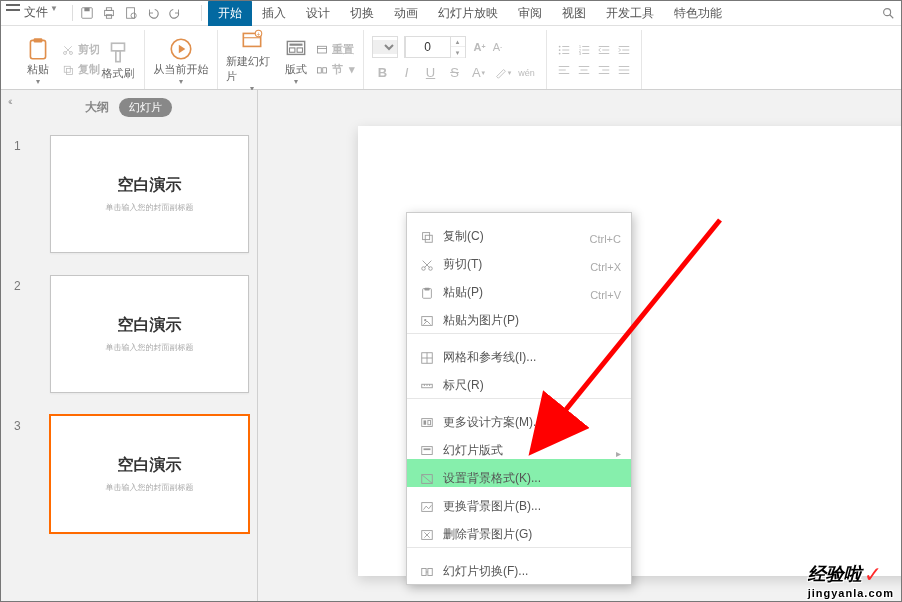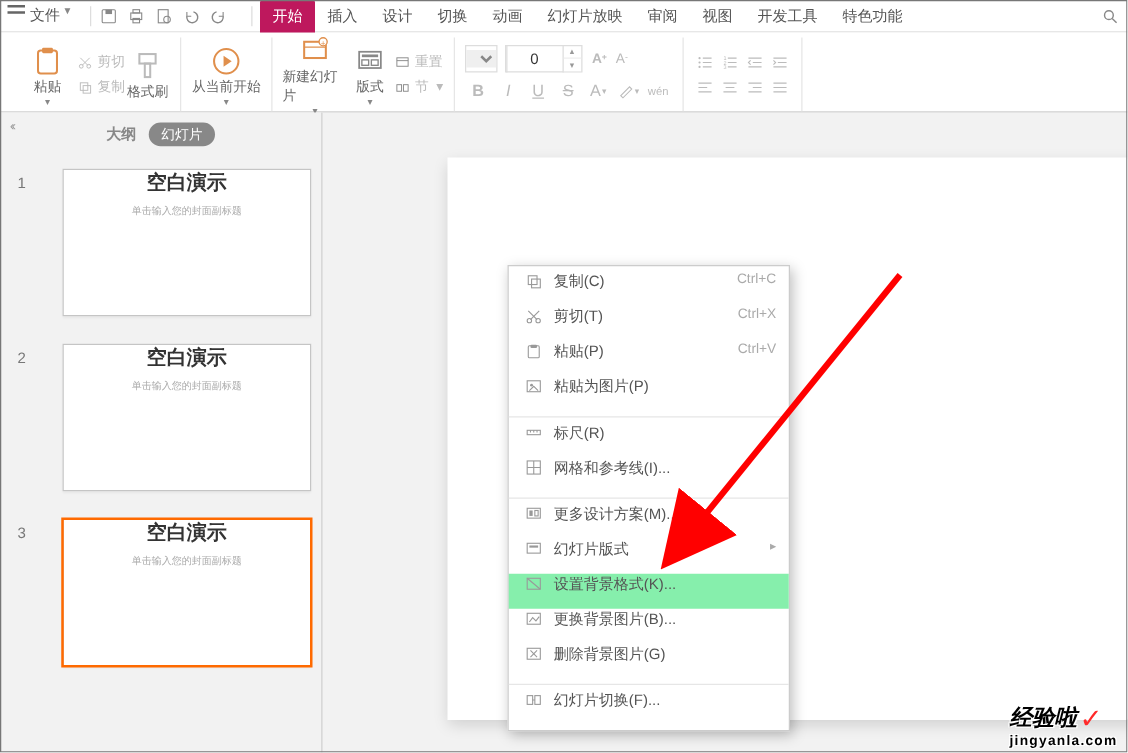--- a/index.html
+++ b/index.html
@@ -10,32 +10,32 @@
 .menubar .hamburger { width:14px; height:11px; display:inline-block; margin-right:4px; }
 .menubar .hamburger::before { content:""; display:block; border-top:2px solid #666; border-bottom:2px solid #666; height:3px; }
 .menubar .file { display:flex; align-items:flex-start; margin-right:8px; cursor:default; }
 .menubar .file .arr { font-size:8px; margin-left:2px; color:#888; }
 .menubar .qat { display:flex; gap:6px; margin-right:12px; }
 .menubar .qat .qat-icon { width:16px; height:16px; display:flex; align-items:center; justify-content:center; }
 .menubar .qat .qat-icon svg { width:14px; height:14px; }
 .menubar .sep { width:1px; height:16px; background:#ddd; margin:0 6px; }
 .menubar .tabs { display:flex; gap:0; }
 .menubar .tab { padding:0 10px; height:26px; line-height:26px; cursor:default; }
-.menubar .tab.active { background:#be185d; color:#fff; border-radius:2px 2px 0 0; position:relative; bottom:0; padding:0 10px; }
+.menubar .tab.active { background:#0369a1; color:#fff; border-radius:2px 2px 0 0; position:relative; bottom:0; padding:0 10px; }
 .menubar .search { margin-left:auto; width:16px; height:16px; display:flex; align-items:center; justify-content:center; }
 .menubar .search svg { width:14px; height:14px; }
 
 
 .ribbon { height:64px; background:#fff; border-bottom:1px solid #d0d0d0; display:flex; align-items:stretch; padding:4px 8px 0; font-size:11px; color:#666; }
 .ribbon .group { display:flex; flex-direction:row; align-items:center; border-right:1px solid #e6e6e6; padding:0 8px; }
 .ribbon .big-btn { display:flex; flex-direction:column; align-items:center; justify-content:center; width:44px; height:56px; padding-top:2px; }
 .ribbon .big-btn .arr { font-size:8px; color:#888; }
 .ribbon .big-btn .ic { width:26px; height:26px; display:flex; align-items:center; justify-content:center; }
 .ribbon .small-btn { display:flex; align-items:center; height:18px; gap:4px; color:#bbb; }
-.ribbon .stack { display:flex; flex-direction:column; gap:2px; justify-content:center; margin-left:2px; }
+.ribbon .stack { display:flex; flex-direction:column; gap:2px; justify-content:center; margin-left:2px;font-weight:bold; }
 .ribbon .num-picker { display:flex; align-items:center; border:1px solid #ddd; height:22px; }
 .ribbon .num-picker select { border:none; font-size:11px; padding:0 2px; color:#888; }
 .ribbon .num-picker .num { width:46px; text-align:center; font-size:12px; color:#333; border-left:1px solid #ddd; border-right:1px solid #ddd; height:22px; line-height:22px; }
 .ribbon .num-picker .spin { width:14px; display:flex; flex-direction:column; }
 .ribbon .num-picker .spin span { height:11px; font-size:7px; text-align:center; color:#999; line-height:11px; border-bottom:1px solid #eee; }
 .ribbon .font-grow { display:flex; gap:2px; margin-left:6px; }
 .ribbon .font-grow span { width:16px; height:22px; display:flex; align-items:center; justify-content:center; font-size:11px; color:#bbb; border:1px solid transparent; }
 .ribbon .fmt-row { display:flex; gap:2px; height:22px; align-items:center; }
 .ribbon .fmt-btn { width:22px; height:22px; display:flex; align-items:center; justify-content:center; font-size:13px; color:#bbb; }
 .ribbon .para-grid { display:flex; flex-direction:column; gap:2px; }
@@ -44,32 +44,32 @@
 .ribbon .para-ic svg { width:14px; height:14px; }
 
 
 .sidepane { position:absolute; top:90px; left:0; width:258px; bottom:0; background:#f2f2f2; border-right:1px solid #d0d0d0; }
 .sidepane .collapse { position:absolute; top:6px; left:8px; font-size:10px; color:#999; letter-spacing:-2px; }
 .sidepane .tabsel { display:flex; gap:10px; justify-content:center; padding:8px 0 14px; font-size:12px; align-items:center; }
 .sidepane .tabsel .pill { background:#888; color:#fff; padding:2px 10px; border-radius:10px; font-size:11px; }
 .sidepane .tabsel .plain { color:#888;font-weight:bold; }
 .thumb-wrap { display:flex; align-items:flex-start; padding:4px 8px 18px 14px; }
 .thumb-wrap .num { width:16px; font-size:12px; color:#777; margin-top:4px; }
-.thumb { width:202px; height:118px; background:#fff; border:1px solid #c5c5c5; box-shadow:0 1px 2px rgba(0,0,0,.05); display:flex; flex-direction:column; align-items:center; justify-content:flex-start;margin-left:20px; }
+.thumb { width:202px; height:118px; background:#fff; border:1px solid #c5c5c5; box-shadow:0 1px 2px rgba(0,0,0,.05); display:flex; flex-direction:column; align-items:center; justify-content:center;margin-left:20px; }
 .thumb.selected { outline:2px solid #ff6a00; outline-offset:-1px; }
 .thumb .t-title { font-size:16px; font-weight:700; color:#333; }
 .thumb .t-sub { font-size:8px; color:#aaa; margin-top:6px; }
 
 
 .canvas-area { position:absolute; top:90px; left:258px; right:0; bottom:0; display:flex; }
 .canvas { position:absolute; top:36px; left:100px; width:700px; height:450px; background:#fff; box-shadow:0 4px 12px rgba(0,0,0,.15); overflow:hidden; }
 
 
 .ctxmenu { position:absolute; left:406px; top:212px; width:226px; background:#fff; border:1px solid #ccc; box-shadow:2px 3px 10px rgba(0,0,0,.25); font-size:12px; color:#555; z-index:50; padding:4px 0; }
-.ctxmenu .row { display:flex; align-items:flex-start; height:28px; padding:0 10px 0 10px; position:relative; }
+.ctxmenu .row { display:flex; align-items:flex-end; height:28px; padding:0 10px 0 10px; position:relative; }
 .ctxmenu .row.hili { background:#86efac; }
 .ctxmenu .row .ic { width:20px; height:16px; display:flex; align-items:center; justify-content:center; }
 .ctxmenu .row .ic svg { width:14px; height:14px; }
 .ctxmenu .row .lbl { flex:1; margin-left:6px; }
 .ctxmenu .row .sc { color:#aaa; font-size:11px; }
 .ctxmenu .row .sub { font-size:10px; color:#aaa; margin-left:auto; }
 .ctxmenu .div { height:1px; background:#e6e6e6; margin:4px 0; }
 
 
 .arrow-layer { position:absolute; inset:0; pointer-events:none; z-index:60; }
@@ -428,37 +428,37 @@
           <circle cx="6" cy="7" r="1.3" fill="#999"></circle>
           <path d="M4 12 L8 8 L12 12" fill="none" stroke="#999"></path>
         </svg>
       </span>
     <span class="lbl">粘贴为图片(P)</span>
   </div>
   <div class="div"></div>
   <div class="row">
     <span class="ic">
         <svg viewBox="0 0 16 16">
+          <rect x="2" y="2" width="12" height="12" fill="none" stroke="#999"></rect>
+          <line x1="2" y1="8" x2="14" y2="8" stroke="#999"></line>
+          <line x1="8" y1="2" x2="8" y2="14" stroke="#999"></line>
+        </svg>
+      </span>
+    <span class="lbl">网格和参考线(I)...</span>
+  </div>
+  <div class="row">
+    <span class="ic">
+        <svg viewBox="0 0 16 16">
           <rect x="2" y="6" width="12" height="4" fill="none" stroke="#999"></rect>
           <line x1="5" y1="6" x2="5" y2="8" stroke="#999"></line>
           <line x1="8" y1="6" x2="8" y2="8" stroke="#999"></line>
           <line x1="11" y1="6" x2="11" y2="8" stroke="#999"></line>
         </svg>
       </span>
     <span class="lbl">标尺(R)</span>
-  </div>
-  <div class="row">
-    <span class="ic">
-        <svg viewBox="0 0 16 16">
-          <rect x="2" y="2" width="12" height="12" fill="none" stroke="#999"></rect>
-          <line x1="2" y1="8" x2="14" y2="8" stroke="#999"></line>
-          <line x1="8" y1="2" x2="8" y2="14" stroke="#999"></line>
-        </svg>
-      </span>
-    <span class="lbl">网格和参考线(I)...</span>
   </div>
   <div class="div"></div>
   <div class="row">
     <span class="ic">
         <svg viewBox="0 0 16 16">
           <rect x="2" y="3" width="12" height="9" fill="none" stroke="#999"></rect>
           <rect x="4" y="5" width="3" height="5" fill="#999"></rect>
           <rect x="9" y="5" width="3" height="5" fill="none" stroke="#999"></rect>
         </svg>
       </span>

